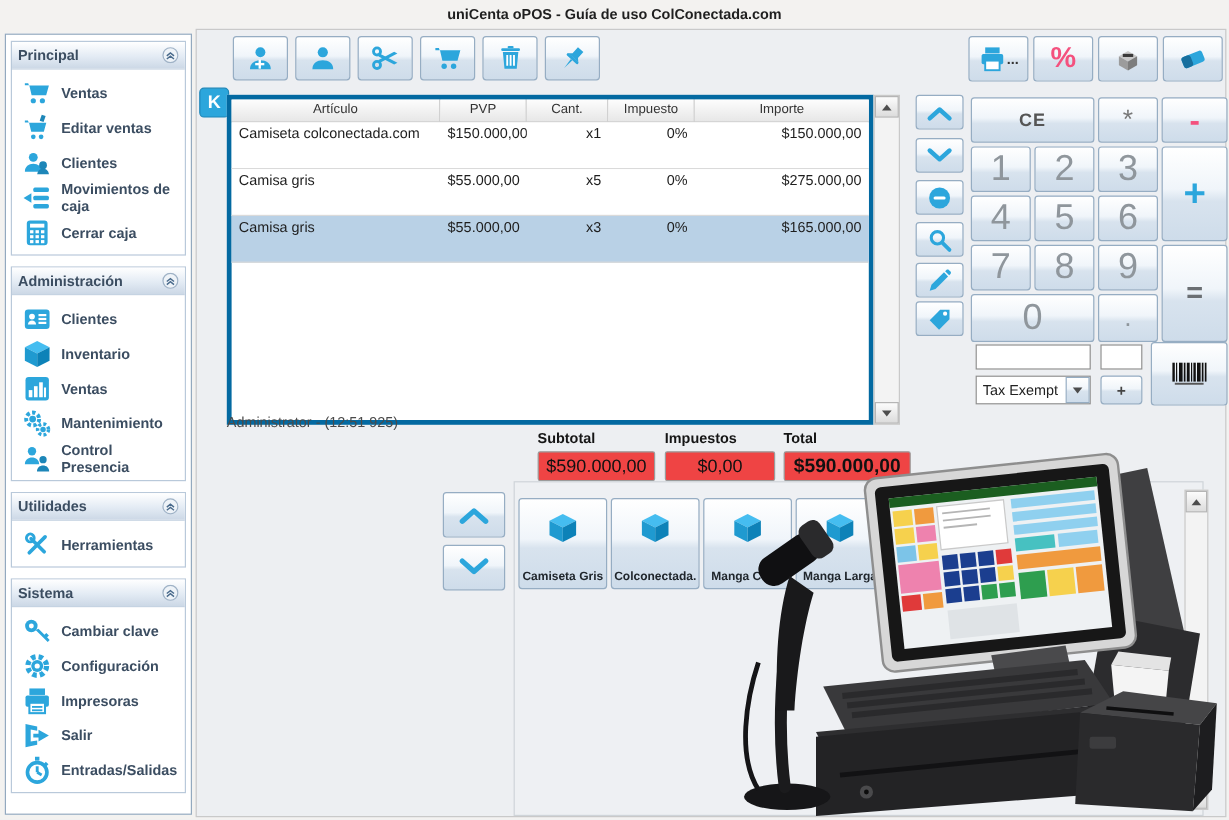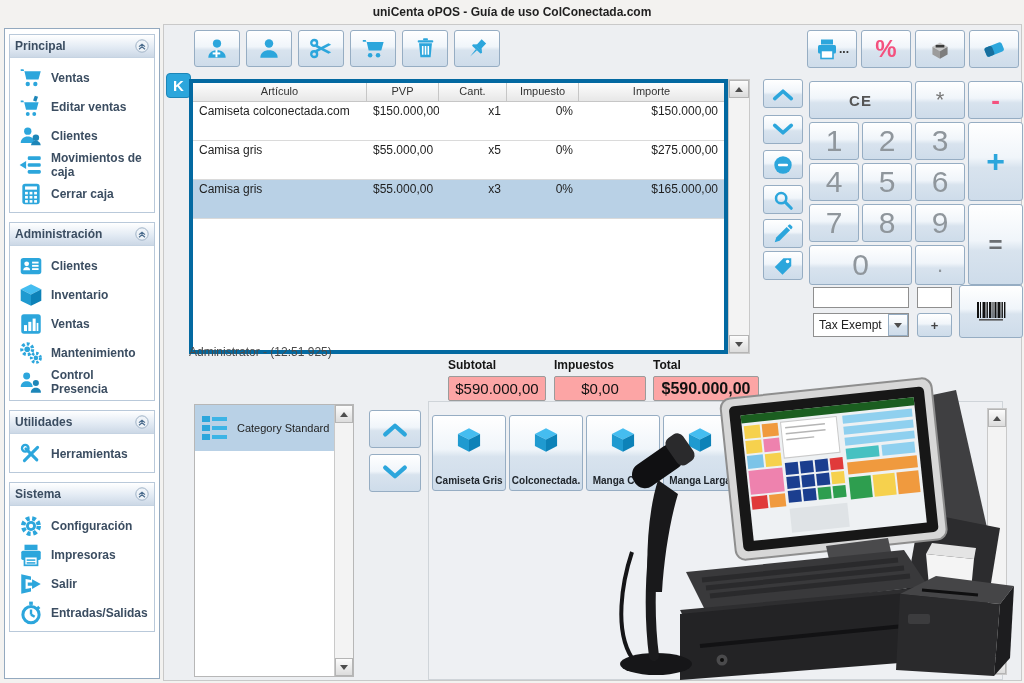--- a/index.html
+++ b/index.html
@@ -45,21 +45,21 @@
   .tri-dn{width:0;height:0;border-left:4px solid transparent;border-right:4px solid transparent;
           border-top:5px solid #4d4d4d}
   
   #keypad{left:645px;top:56px;width:214px;height:204px;display:grid;
           grid-template-columns:50px 50px 50px 1fr;grid-template-rows:38px 38px 38px 38px 1fr;gap:3px}
   .key{background:linear-gradient(180deg,#ffffff,#f0f5fa 45%,#d8e3ee 58%,#cedcea);
        border:1px solid #96adc3;border-radius:3px;display:flex;align-items:center;
        justify-content:center;font-size:30px;color:#8f969c;cursor:pointer}
   
   .tlabel{font-size:12px;font-weight:bold;color:#151515;}
-  .tot{background:#fca5a5;border:1px solid #9b9b9b;border-radius:2px;display:flex;
+  .tot{background:#ef4444;border:1px solid #9b9b9b;border-radius:2px;display:flex;
        align-items:center;justify-content:center;font-size:15px;color:#111}
   
   .pbtn{display:flex;flex-direction:column;align-items:center;justify-content:space-between;
         padding:10px 2px 4px}
   .pbtn .plabel{font-size:10px;font-weight:bold;color:#20262c;white-space:nowrap}
   .cat-row{height:46px;display:flex;align-items:center;gap:6px;padding:0 4px;background:#b9d1e6;cursor:pointer}
   .cat-row .clabel{font-size:11px;color:#1e1e1e}
   input.tfield{background:#fff;border:1px solid #8f8f8f;box-sizing:border-box;
                font-family:inherit;font-size:12px;padding:0 4px}
 </style>
@@ -220,20 +220,28 @@
 
   <div class="section">
     <div class="sect-hd">
       <span class="sect-title">Sistema</span>
       <svg width="14" height="14" viewBox="0 0 14 14">
           <circle cx="7" cy="7" r="6.2" fill="#eef3f8" stroke="#9fb2c6"></circle>
           <path d="M4 7.6l3-2.4 3 2.4M4 10.2l3-2.4 3 2.4" stroke="#4a6b8c" stroke-width="1.2" fill="none"></path>
         </svg>
     </div>
     <div class="sect-body">
+      <div class="s-item">
+        <svg width="26" height="26" viewBox="0 0 24 24" fill="#2ca6dc">
+            <circle cx="7.5" cy="8" r="4.8"></circle>
+            <circle cx="7.5" cy="8" r="1.9" fill="#fff"></circle>
+            <path d="M10.8 11l9.3 9.3 1.5-1.6-2-2 1.4-1.4-2-2-1.4 1.4-4.6-4.6z"></path>
+          </svg>
+        <span class="lbl">Cambiar clave</span>
+      </div>
       <div class="s-item">
         <svg width="26" height="26" viewBox="0 0 24 24">
             <circle cx="12" cy="12" r="7.2" fill="none" stroke="#2ca6dc" stroke-width="4" stroke-dasharray="3.4 2.4"></circle>
             <circle cx="12" cy="12" r="4.6" fill="#2ca6dc"></circle>
             <circle cx="12" cy="12" r="2" fill="#fff"></circle>
           </svg>
         <span class="lbl">Configuración</span>
       </div>
       <div class="s-item">
         <svg width="26" height="26" viewBox="0 0 24 24">
@@ -475,47 +483,20 @@
   </div>
 
   <div class="abs" style="left:25px;top:320px;font-size:12px;color:#4a4a4a">Administrator - (12:51 925)</div>
   <div class="abs tlabel" style="left:284px;top:333px;width:98px">Subtotal</div>
   <div class="abs tlabel" style="left:390px;top:333px;width:92px">Impuestos</div>
   <div class="abs tlabel" style="left:489px;top:333px;width:106px">Total</div>
   <div class="abs tot" style="left:284px;top:351px;width:98px;height:25px">$590.000,00</div>
   <div class="abs tot" style="left:390px;top:351px;width:92px;height:25px">$0,00</div>
   <div class="abs tot" style="left:489px;top:351px;width:106px;height:25px;font-weight:bold;font-size:16px">$590.000,00</div>
 
-  <div class="abs" style="left:30px;top:379px;width:160px;height:273px;background:#fff;border:1px solid #b7b7b7;display:flex">
-    <div style="flex:1">
-      <div class="cat-row">
-        <svg width="32" height="28" viewBox="0 0 28 28">
-            <g fill="#2ca6dc">
-              <rect x="1" y="2" width="8" height="6"></rect>
-              <rect x="1" y="11" width="8" height="6"></rect>
-              <rect x="1" y="20" width="8" height="6"></rect>
-            </g>
-            <g fill="#3db4e6">
-              <rect x="11" y="3" width="15" height="4"></rect>
-              <rect x="11" y="12" width="15" height="4"></rect>
-              <rect x="11" y="21" width="15" height="4"></rect>
-            </g>
-          </svg>
-        <span class="clabel">Category Standard</span>
-      </div>
-    </div>
-    <div class="sbar" style="width:18px;border-top:none;border-bottom:none;border-right:none">
-      <div class="sbtn">
-          <span class="tri-up"></span>
-        </div>
-      <div class="sbtn">
-          <span class="tri-dn"></span>
-        </div>
-    </div>
-  </div>
 
   <div class="abs btn" style="left:205px;top:385px;width:52px;height:38px">
     <svg width="26" height="18" viewBox="0 0 24 16">
         <path d="M3 13l9-8 9 8" stroke="#2ca6dc" stroke-width="4" fill="none" stroke-linecap="round" stroke-linejoin="round"></path>
       </svg>
   </div>
   <div class="abs btn" style="left:205px;top:429px;width:52px;height:38px">
     <svg width="26" height="18" viewBox="0 0 24 16">
         <path d="M3 3l9 8 9-8" stroke="#2ca6dc" stroke-width="4" fill="none" stroke-linecap="round" stroke-linejoin="round"></path>
       </svg>

